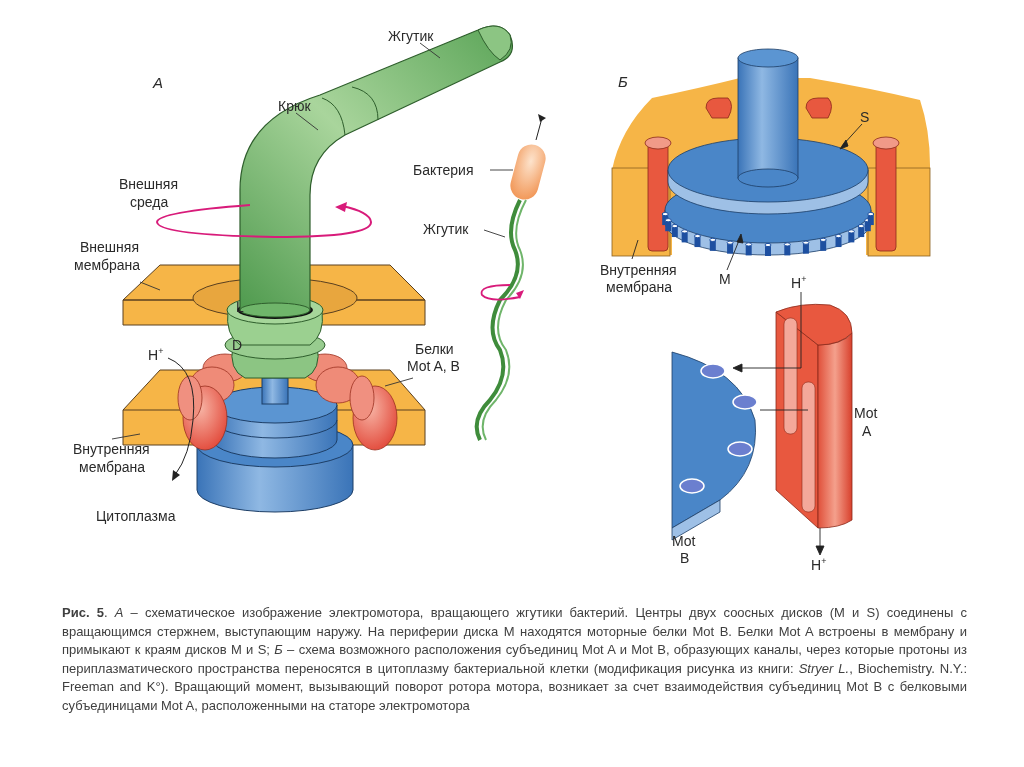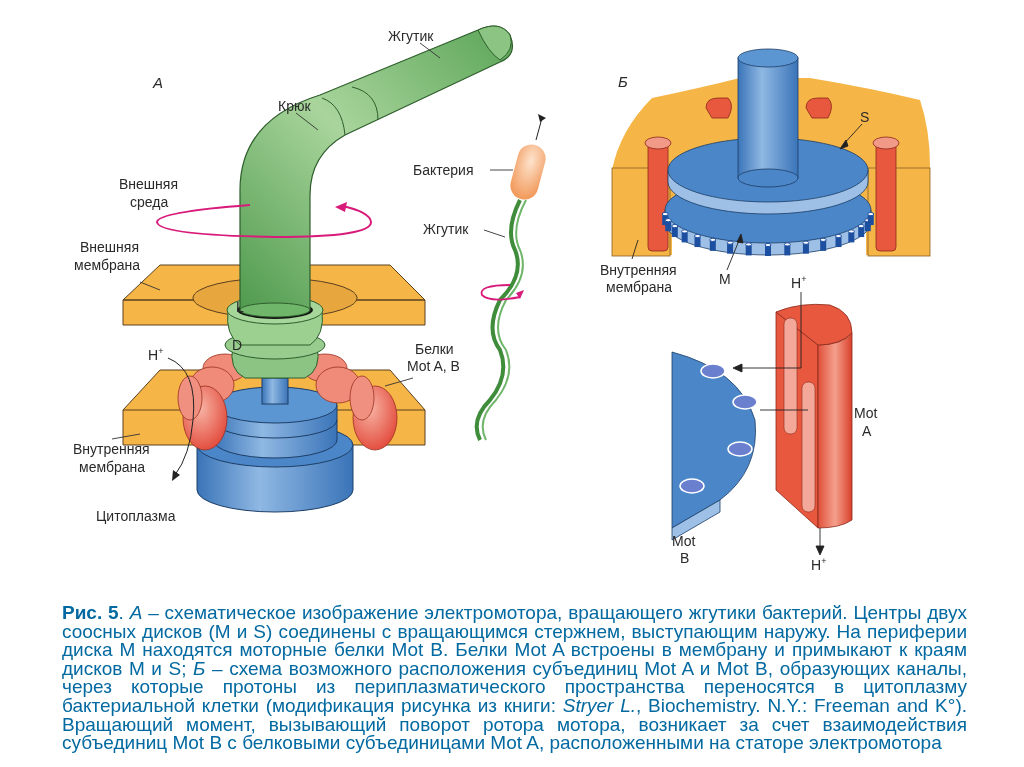--- a/index.html
+++ b/index.html
@@ -3,22 +3,22 @@
 <meta charset="utf-8">
 <style>
   html, body { margin:0; padding:0; background:#ffffff; }
   body { width:1024px; height:767px; position:relative; overflow:hidden; font-family:"Liberation Sans", sans-serif; }
   #figure { position:absolute; left:0; top:0; width:1024px; height:600px; }
   .lbl { font-family:"Liberation Sans", sans-serif; font-size:14px; fill:#2a2a2a; }
   .lbl-it { font-family:"Liberation Sans", sans-serif; font-size:15px; font-style:italic; fill:#2a2a2a; }
   .sup { font-size:9px; }
   #caption {
     position:absolute; left:62px; top:604px; width:905px;
-    font-family:"Liberation Sans", sans-serif; font-size:19px; line-height:18.6px;
-    color:#0369a1; text-align:justify; text-align-last:left;
+    font-family:"Liberation Sans", sans-serif; font-size:13px; line-height:18.6px;
+    color:#404040; text-align:justify; text-align-last:left;
   }
   #caption .fig-no { font-weight:bold; }
   #caption i { font-style:italic; }
 </style>
 </head>
 <body>
 
 <svg id="figure" viewBox="0 0 1024 600">
   <defs>
     <linearGradient id="gGreen" x1="0" x2="1" y1="0" y2="0">

